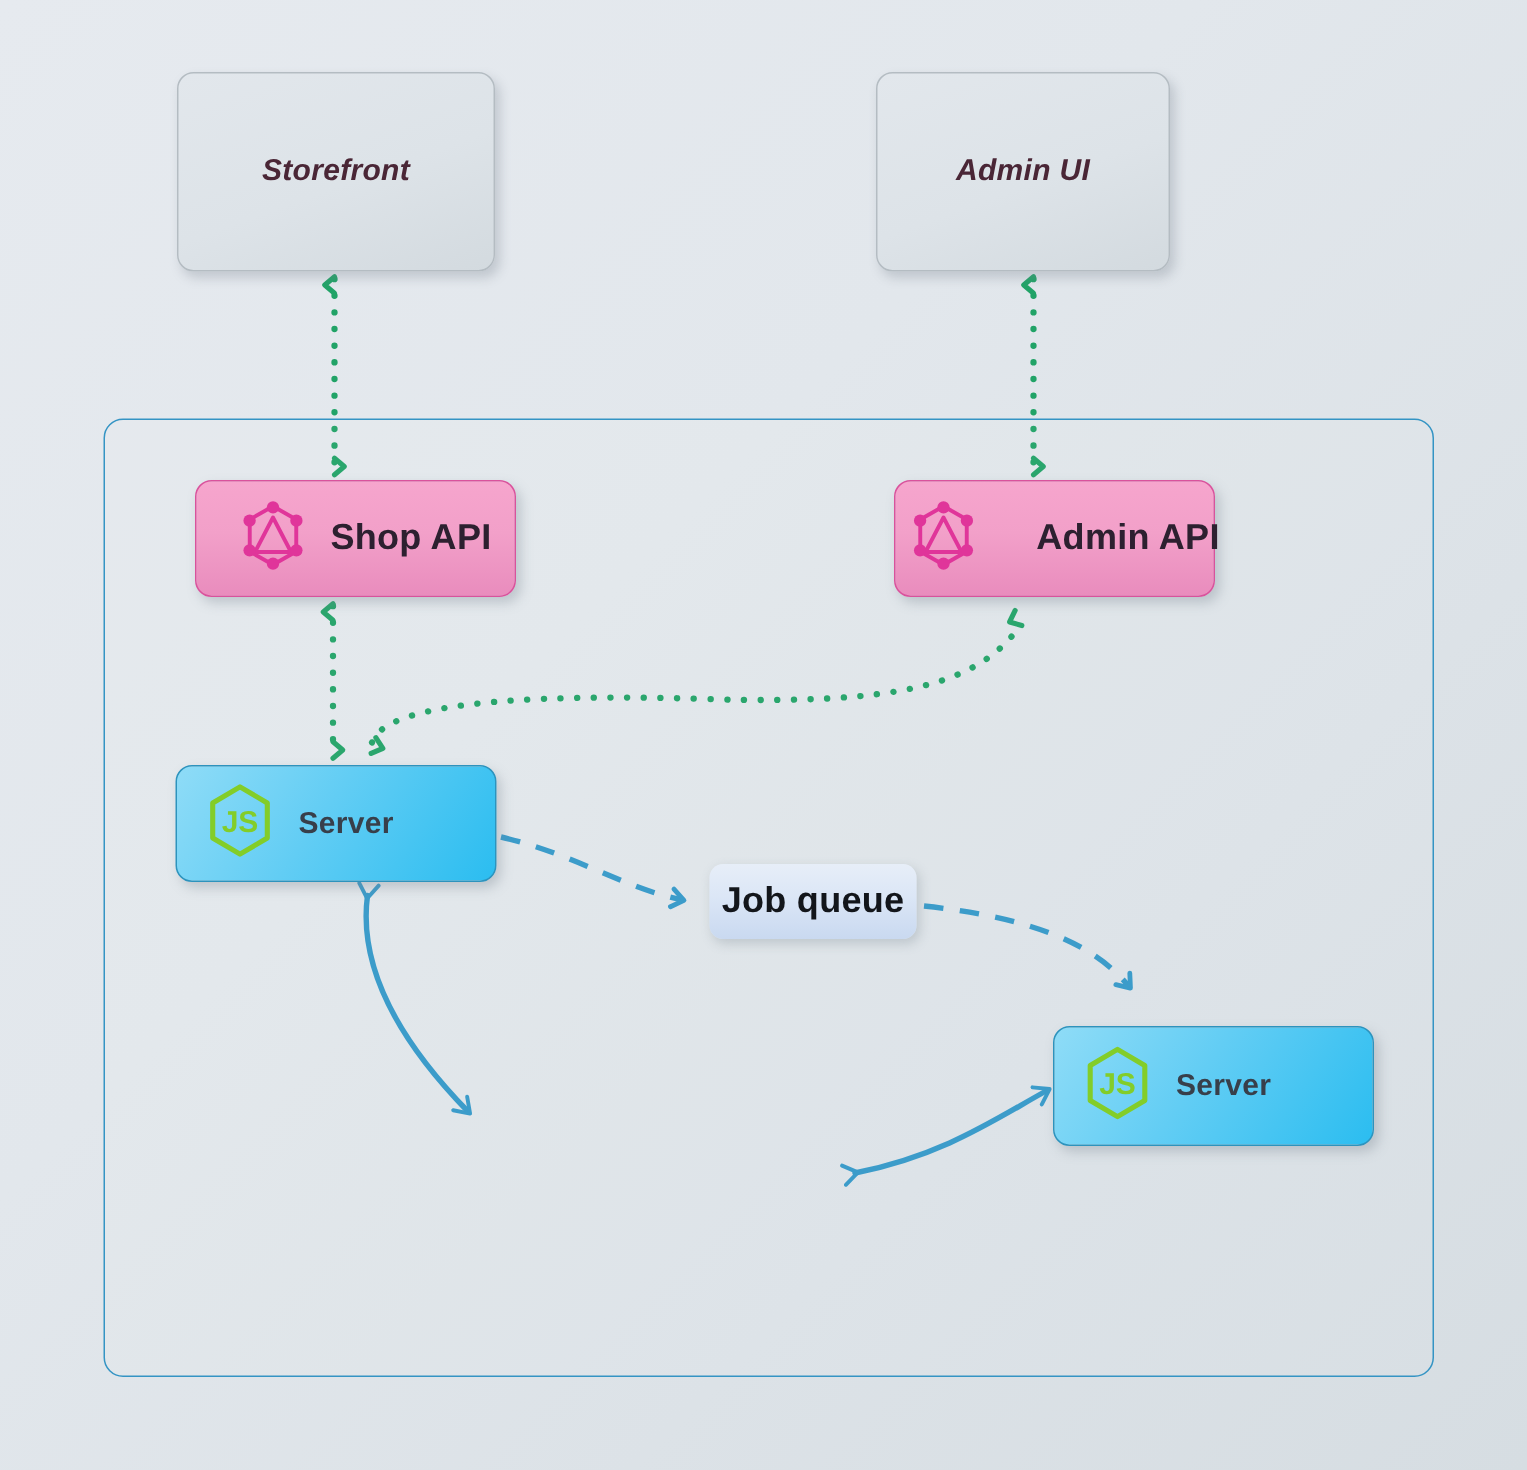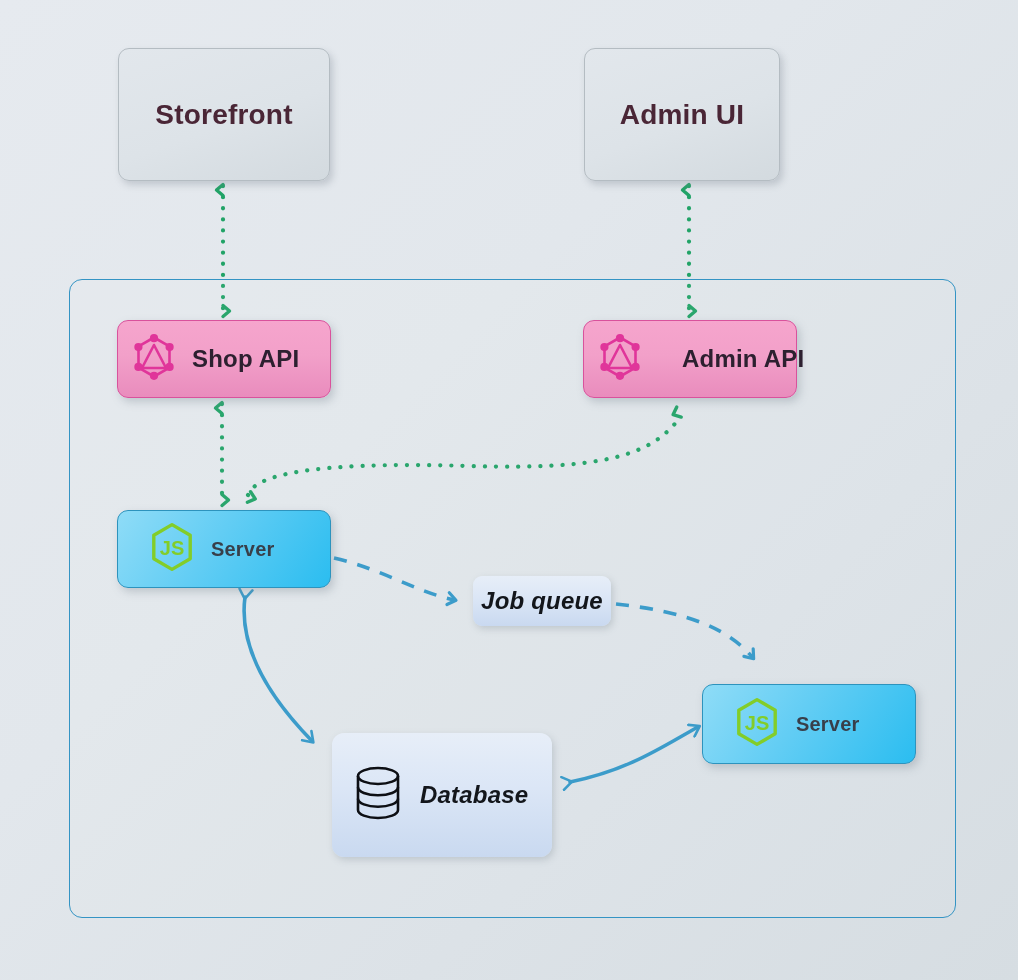--- a/index.html
+++ b/index.html
@@ -47,61 +47,62 @@
   }
 
   
   .client {
     background: linear-gradient(160deg, #e2e7ec 0%, #dde3e8 55%, #d3dadf 100%);
     border: 1.6px solid #b4bcc2;
     border-radius: 11px;
     box-shadow: 3px 4px 7px rgba(120,132,142,0.32);
   }
   .client .label {
-    font-size: 28px;
+    font-size: 20px;
     color: #4a2636;
+    font-style: italic;
   }
 
   
   .api {
     background: linear-gradient(180deg, #f6a5cd 0%, #f2a0c9 45%, #e98cbd 100%);
     border: 1.6px solid #d9529c;
     border-radius: 11px;
     box-shadow: 3px 4px 8px rgba(120,132,142,0.35);
     padding-left: 14px;
     gap: 16px;
-    justify-content: flex-start;
+    justify-content: center;
+    margin-left: 13px;
   }
   .api .label {
     font-size: 24px;
     color: #2d2030;
   }
 
   
   .service {
     background: linear-gradient(125deg, #8fdcf7 0%, #62cdf4 45%, #2bbdf0 100%);
     border: 1.8px solid #2d93bd;
     border-radius: 11px;
     box-shadow: 3px 4px 8px rgba(120,132,142,0.35);
-    padding-left: 31px;
+    padding-left: 19px;
     gap: 16px;
     justify-content: flex-start;
   }
   .service .label {
     font-size: 20px;
     color: #383f4a;
   }
 
   
   .plain {
     background: linear-gradient(180deg, #e7eef8 0%, #dbe6f6 45%, #c9d9f0 100%);
     border: none;
     border-radius: 9px;
     box-shadow: 2px 3px 7px rgba(120,132,142,0.30);
-    font-style: italic;
   }
   .plain .label {
     font-size: 24px;
     color: #13161b;
   }
   .plain.with-icon {
     justify-content: flex-start;
     padding-left: 22px;
     gap: 18px;
     border-radius: 12px;
@@ -247,27 +248,14 @@
         <text x="23" y="32.5" text-anchor="middle" font-family="&quot;Liberation Sans&quot;, sans-serif" font-size="20" font-weight="bold" fill="#83cd29">JS</text>
       </svg>
     </span>
     <span class="label">Server</span>
   </div>
 
   <div class="node plain" style="left:473px; top:576px; width:138px; height:50px;">
     <span class="label">Job queue</span>
   </div>
 
-  <div class="node plain with-icon" style="left:332px; top:733px; width:220px; height:124px;">
-    <span class="icon">
-      <svg width="48" height="56" viewBox="0 0 48 56" xmlns="http://www.w3.org/2000/svg">
-        <g fill="none" stroke="#0d0f14" stroke-width="2.6">
-          <ellipse cx="24" cy="11" rx="20" ry="8"></ellipse>
-          <path d="M4,11 L4,45 C4,49.4 12.9,53 24,53 C35.1,53 44,49.4 44,45 L44,11"></path>
-          <path d="M4,22.3 C4,26.7 12.9,30.3 24,30.3 C35.1,30.3 44,26.7 44,22.3"></path>
-          <path d="M4,33.7 C4,38.1 12.9,41.7 24,41.7 C35.1,41.7 44,38.1 44,33.7"></path>
-        </g>
-      </svg>
-    </span>
-    <span class="label">Database</span>
-  </div>
 
 </div>
 
 </body></html>

